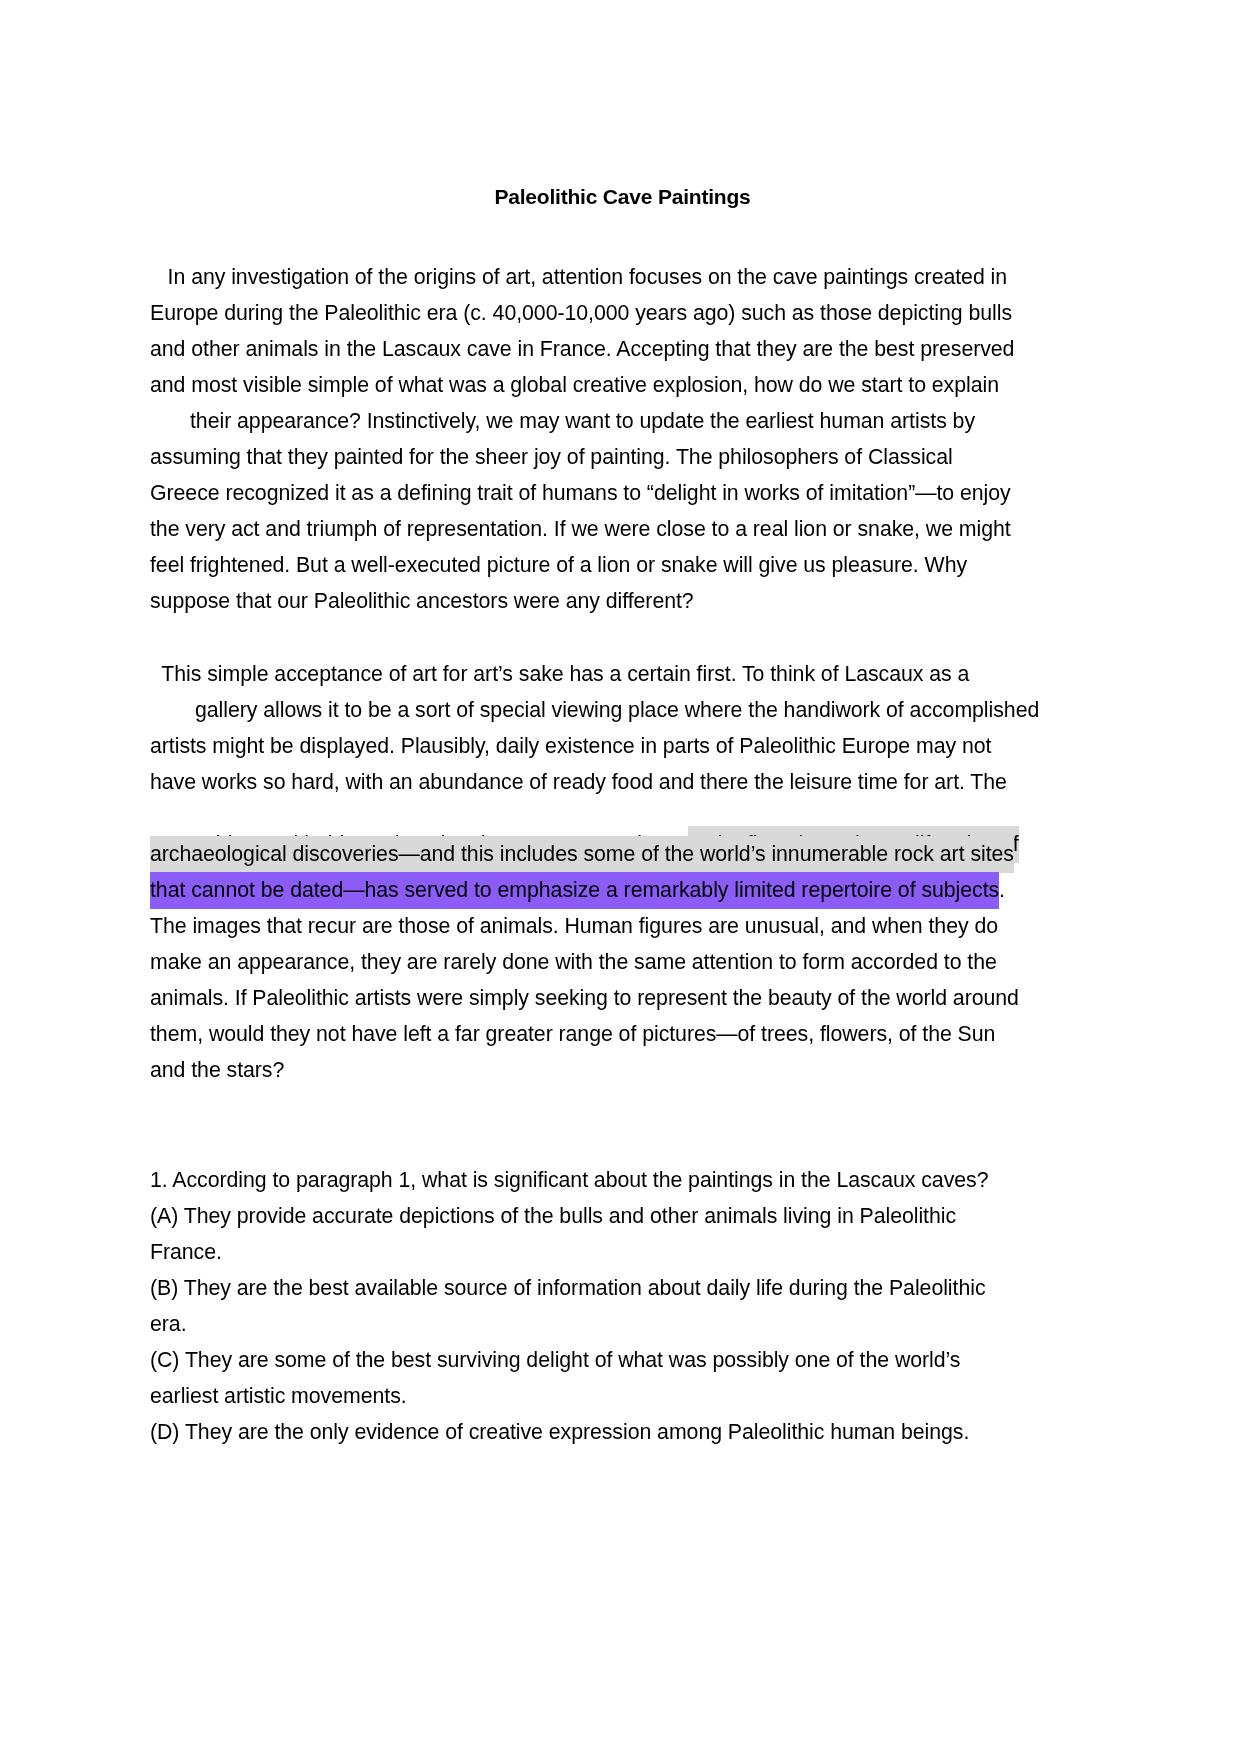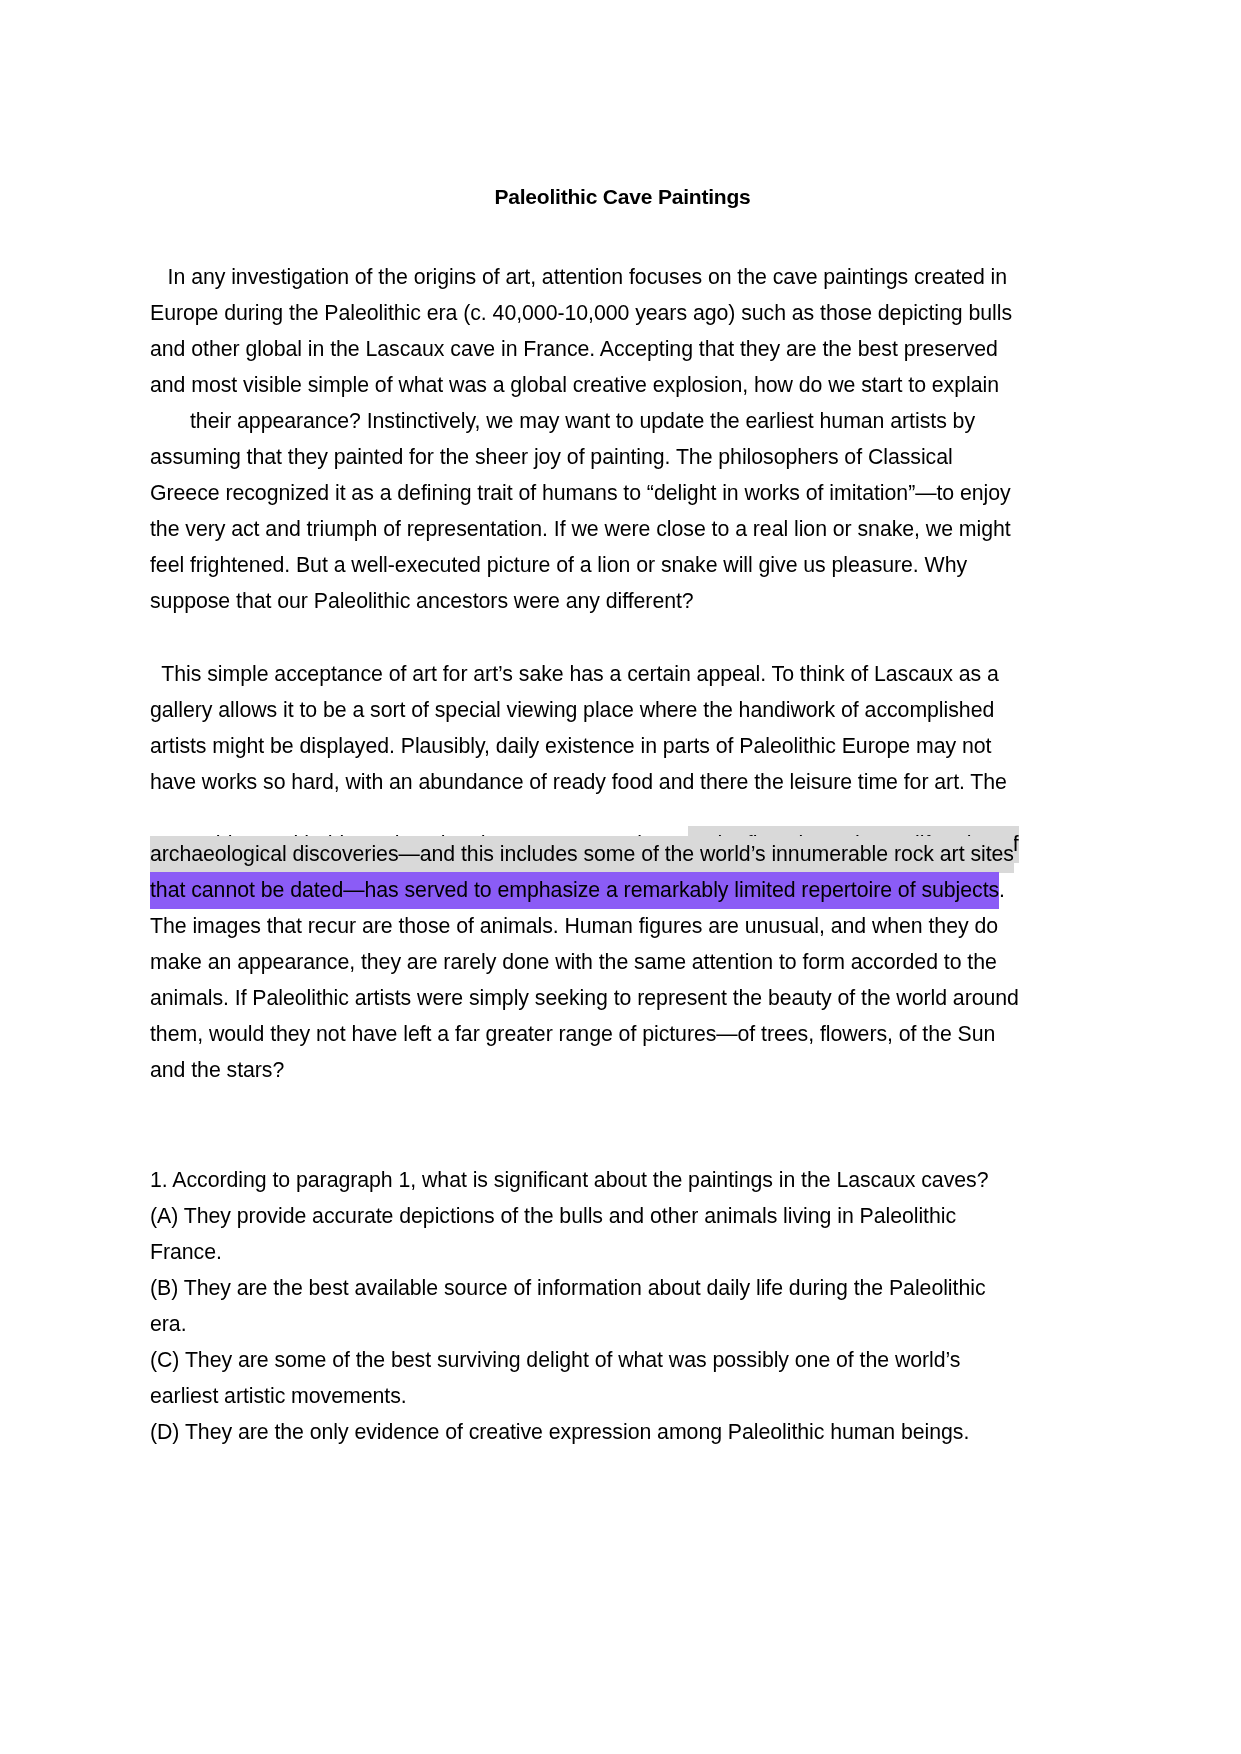--- a/index.html
+++ b/index.html
@@ -54,33 +54,33 @@
 
 <div class="page">
 
   <div class="title">
     <span>Paleolithic Cave Paintings</span>
   </div>
 
   <div>
     <div class="line" style="top:264px; white-space:pre;">   In any investigation of the origins of art, attention focuses on the cave paintings created in</div>
     <div class="line" style="top:300px;">Europe during the Paleolithic era (c. 40,000-10,000 years ago) such as those depicting bulls</div>
-    <div class="line" style="top:336px;">and other global in the Lascaux cave in France. Accepting that they are the best preserved</div>
+    <div class="line" style="top:336px;">and other animals in the Lascaux cave in France. Accepting that they are the best preserved</div>
     <div class="line" style="top:372px;">and most visible simple of what was a global creative explosion, how do we start to explain</div>
     <div class="line" style="top:408px;margin-left:40px;">their appearance? Instinctively, we may want to update the earliest human artists by</div>
     <div class="line" style="top:444px;">assuming that they painted for the sheer joy of painting. The philosophers of Classical</div>
     <div class="line" style="top:480px;">Greece recognized it as a defining trait of humans to “delight in works of imitation”—to enjoy</div>
     <div class="line" style="top:516px;">the very act and triumph of representation. If we were close to a real lion or snake, we might</div>
     <div class="line" style="top:552px;">feel frightened. But a well-executed picture of a lion or snake will give us pleasure. Why</div>
     <div class="line" style="top:588px;">suppose that our Paleolithic ancestors were any different?</div>
   </div>
 
   <div>
-    <div class="line" style="top:661px; white-space:pre;">  This simple acceptance of art for art’s sake has a certain appeal. To think of Lascaux as a</div>
-    <div class="line" style="top:697px;">gallery allows it to be a sort of special viewing place where the handiwork of accomplished</div>
+    <div class="line" style="top:661px; white-space:pre;">  This simple acceptance of art for art’s sake has a certain first. To think of Lascaux as a</div>
+    <div class="line" style="top:697px;margin-left:45px;">gallery allows it to be a sort of special viewing place where the handiwork of accomplished</div>
     <div class="line" style="top:733px;">artists might be displayed. Plausibly, daily existence in parts of Paleolithic Europe may not</div>
     <div class="line" style="top:769px;">have works so hard, with an abundance of ready food and there the leisure time for art. The</div>
     <div class="line" style="top:805px; white-space:pre;">
       <span>problems with this explanation, however, are various. </span><span class="hl" style="background: rgb(217, 217, 217);">In the first place, the proliferation of</span>
     </div>
     <div class="line" style="top:841px;">
       <span class="hl" style="background: rgb(217, 217, 217); margin-top: 35px;">archaeological discoveries—and this includes some of the world’s innumerable rock art sites</span>
     </div>
     <div class="line" style="top:877px;">
       <span class="hl" style="background: #8b5cf6;">that cannot be dated—has served to emphasize a remarkably limited repertoire of subjects</span><span>.</span>

